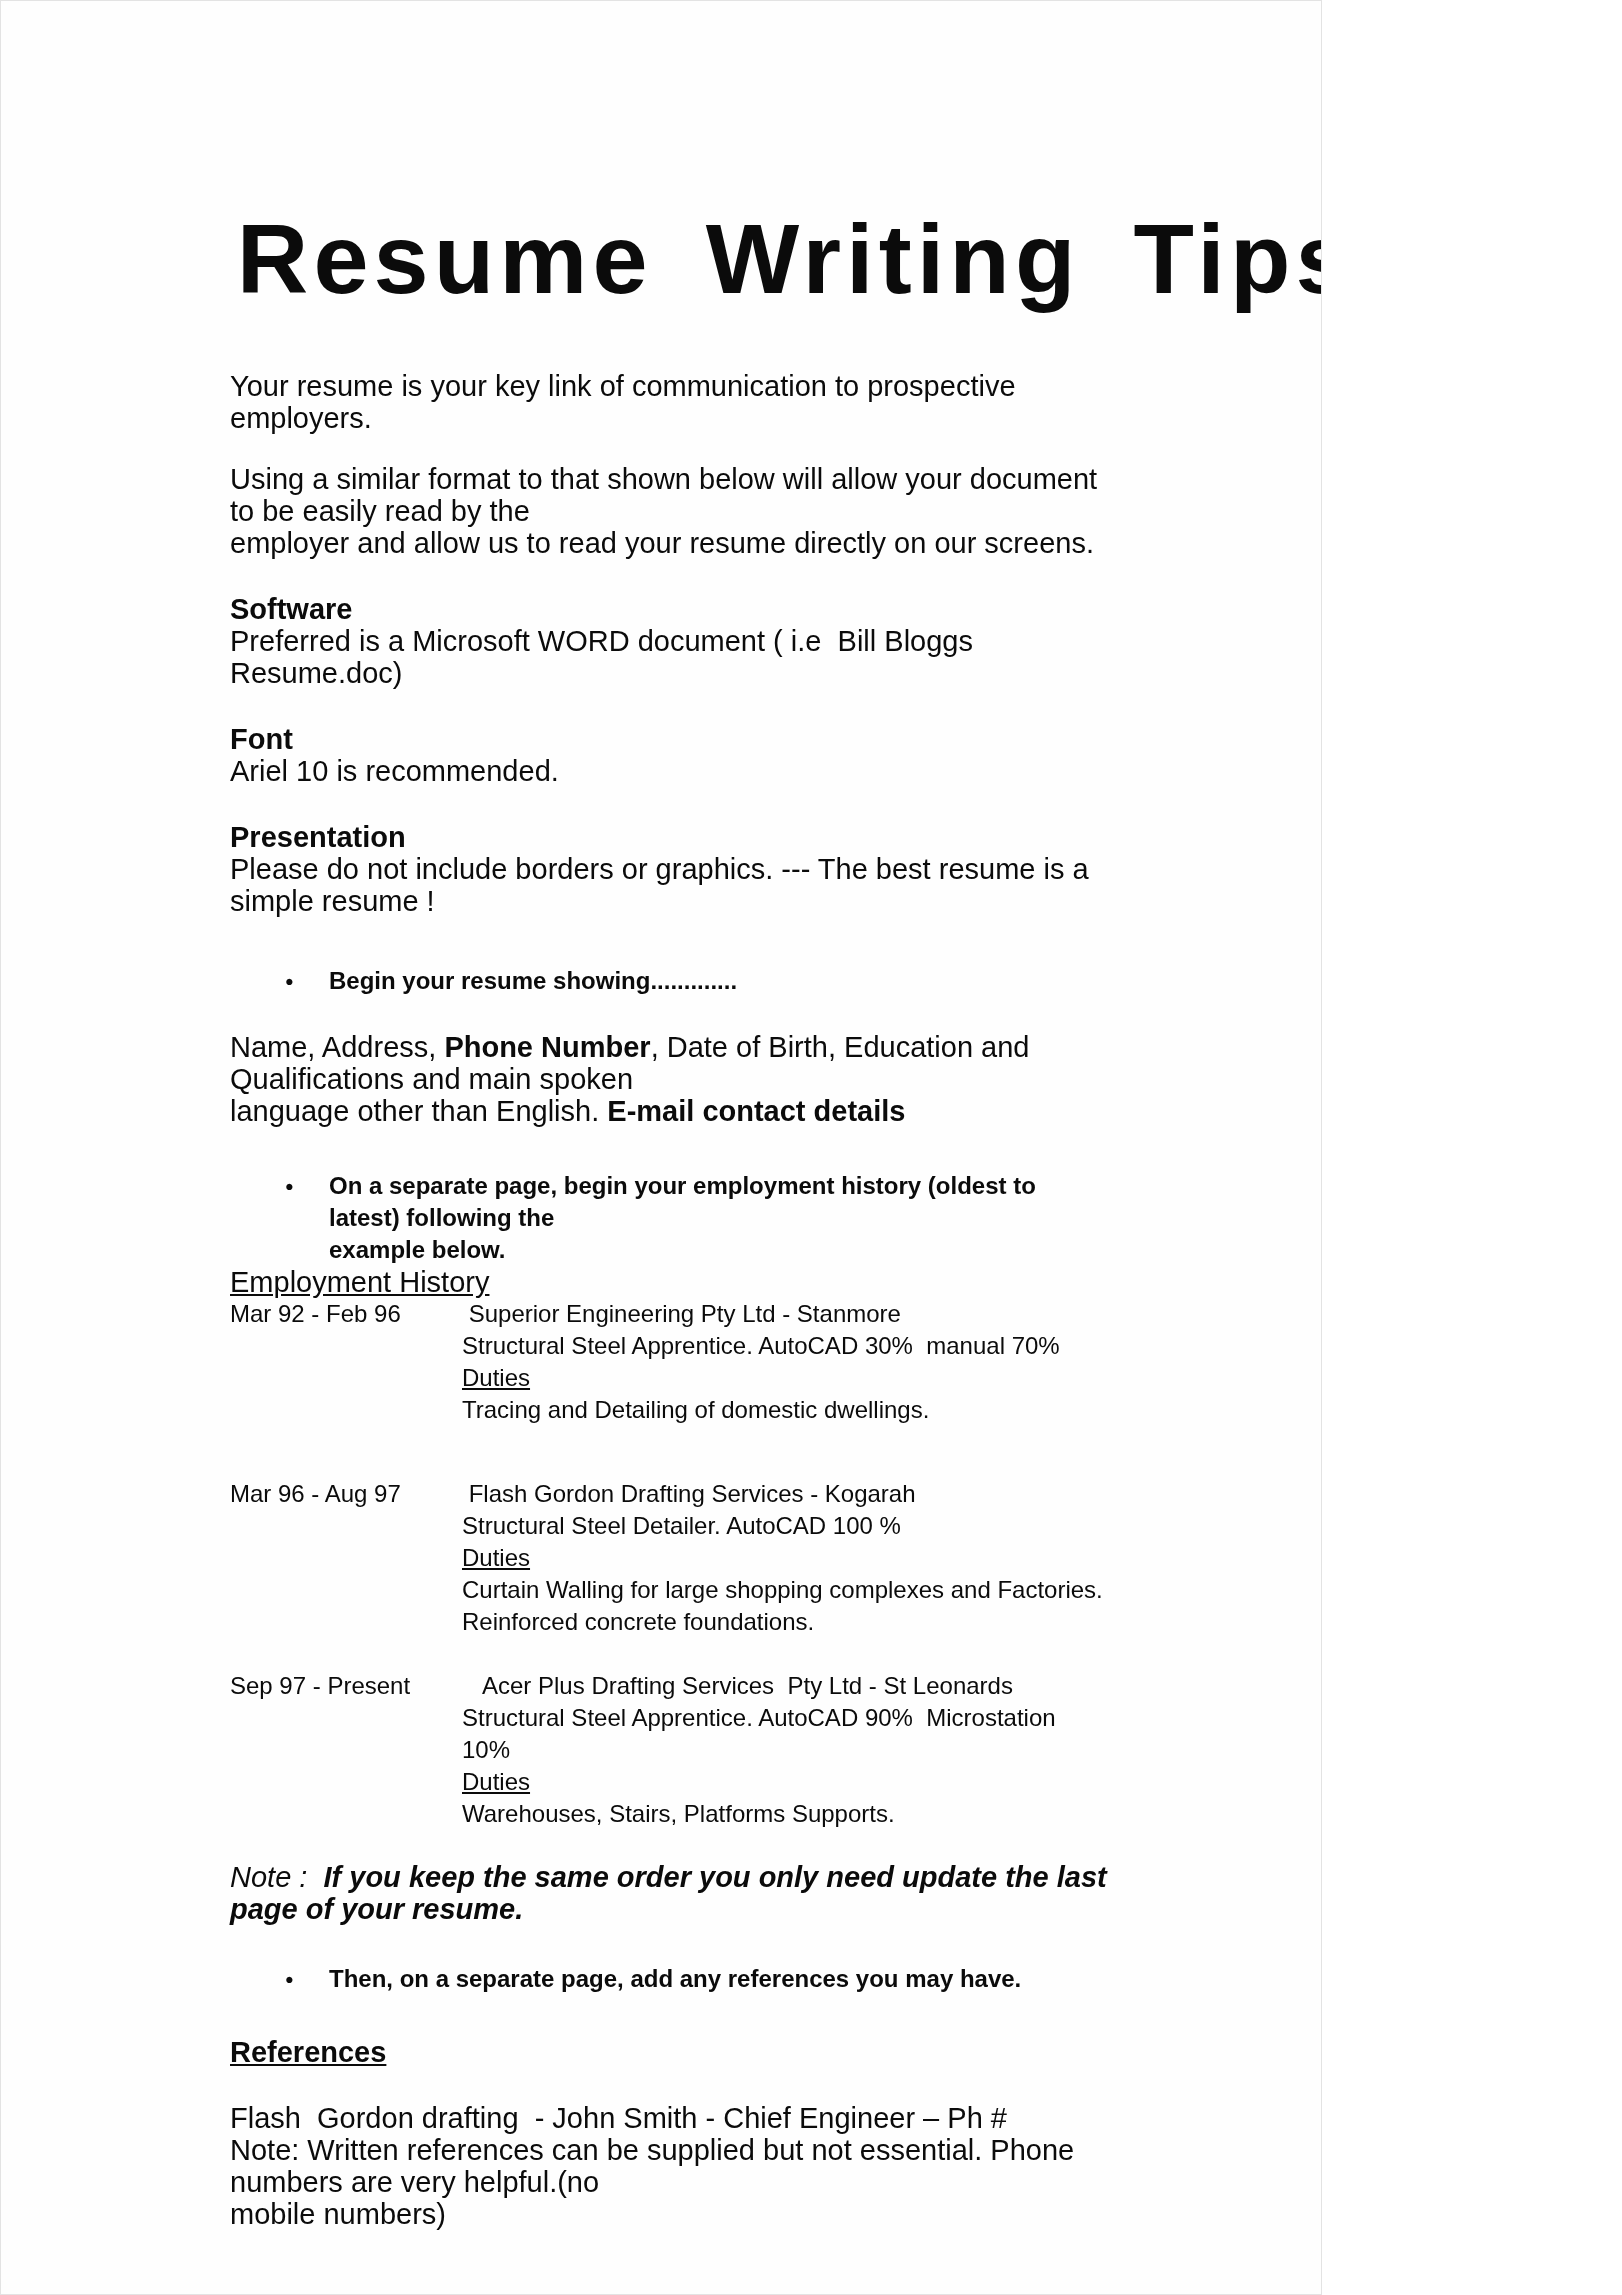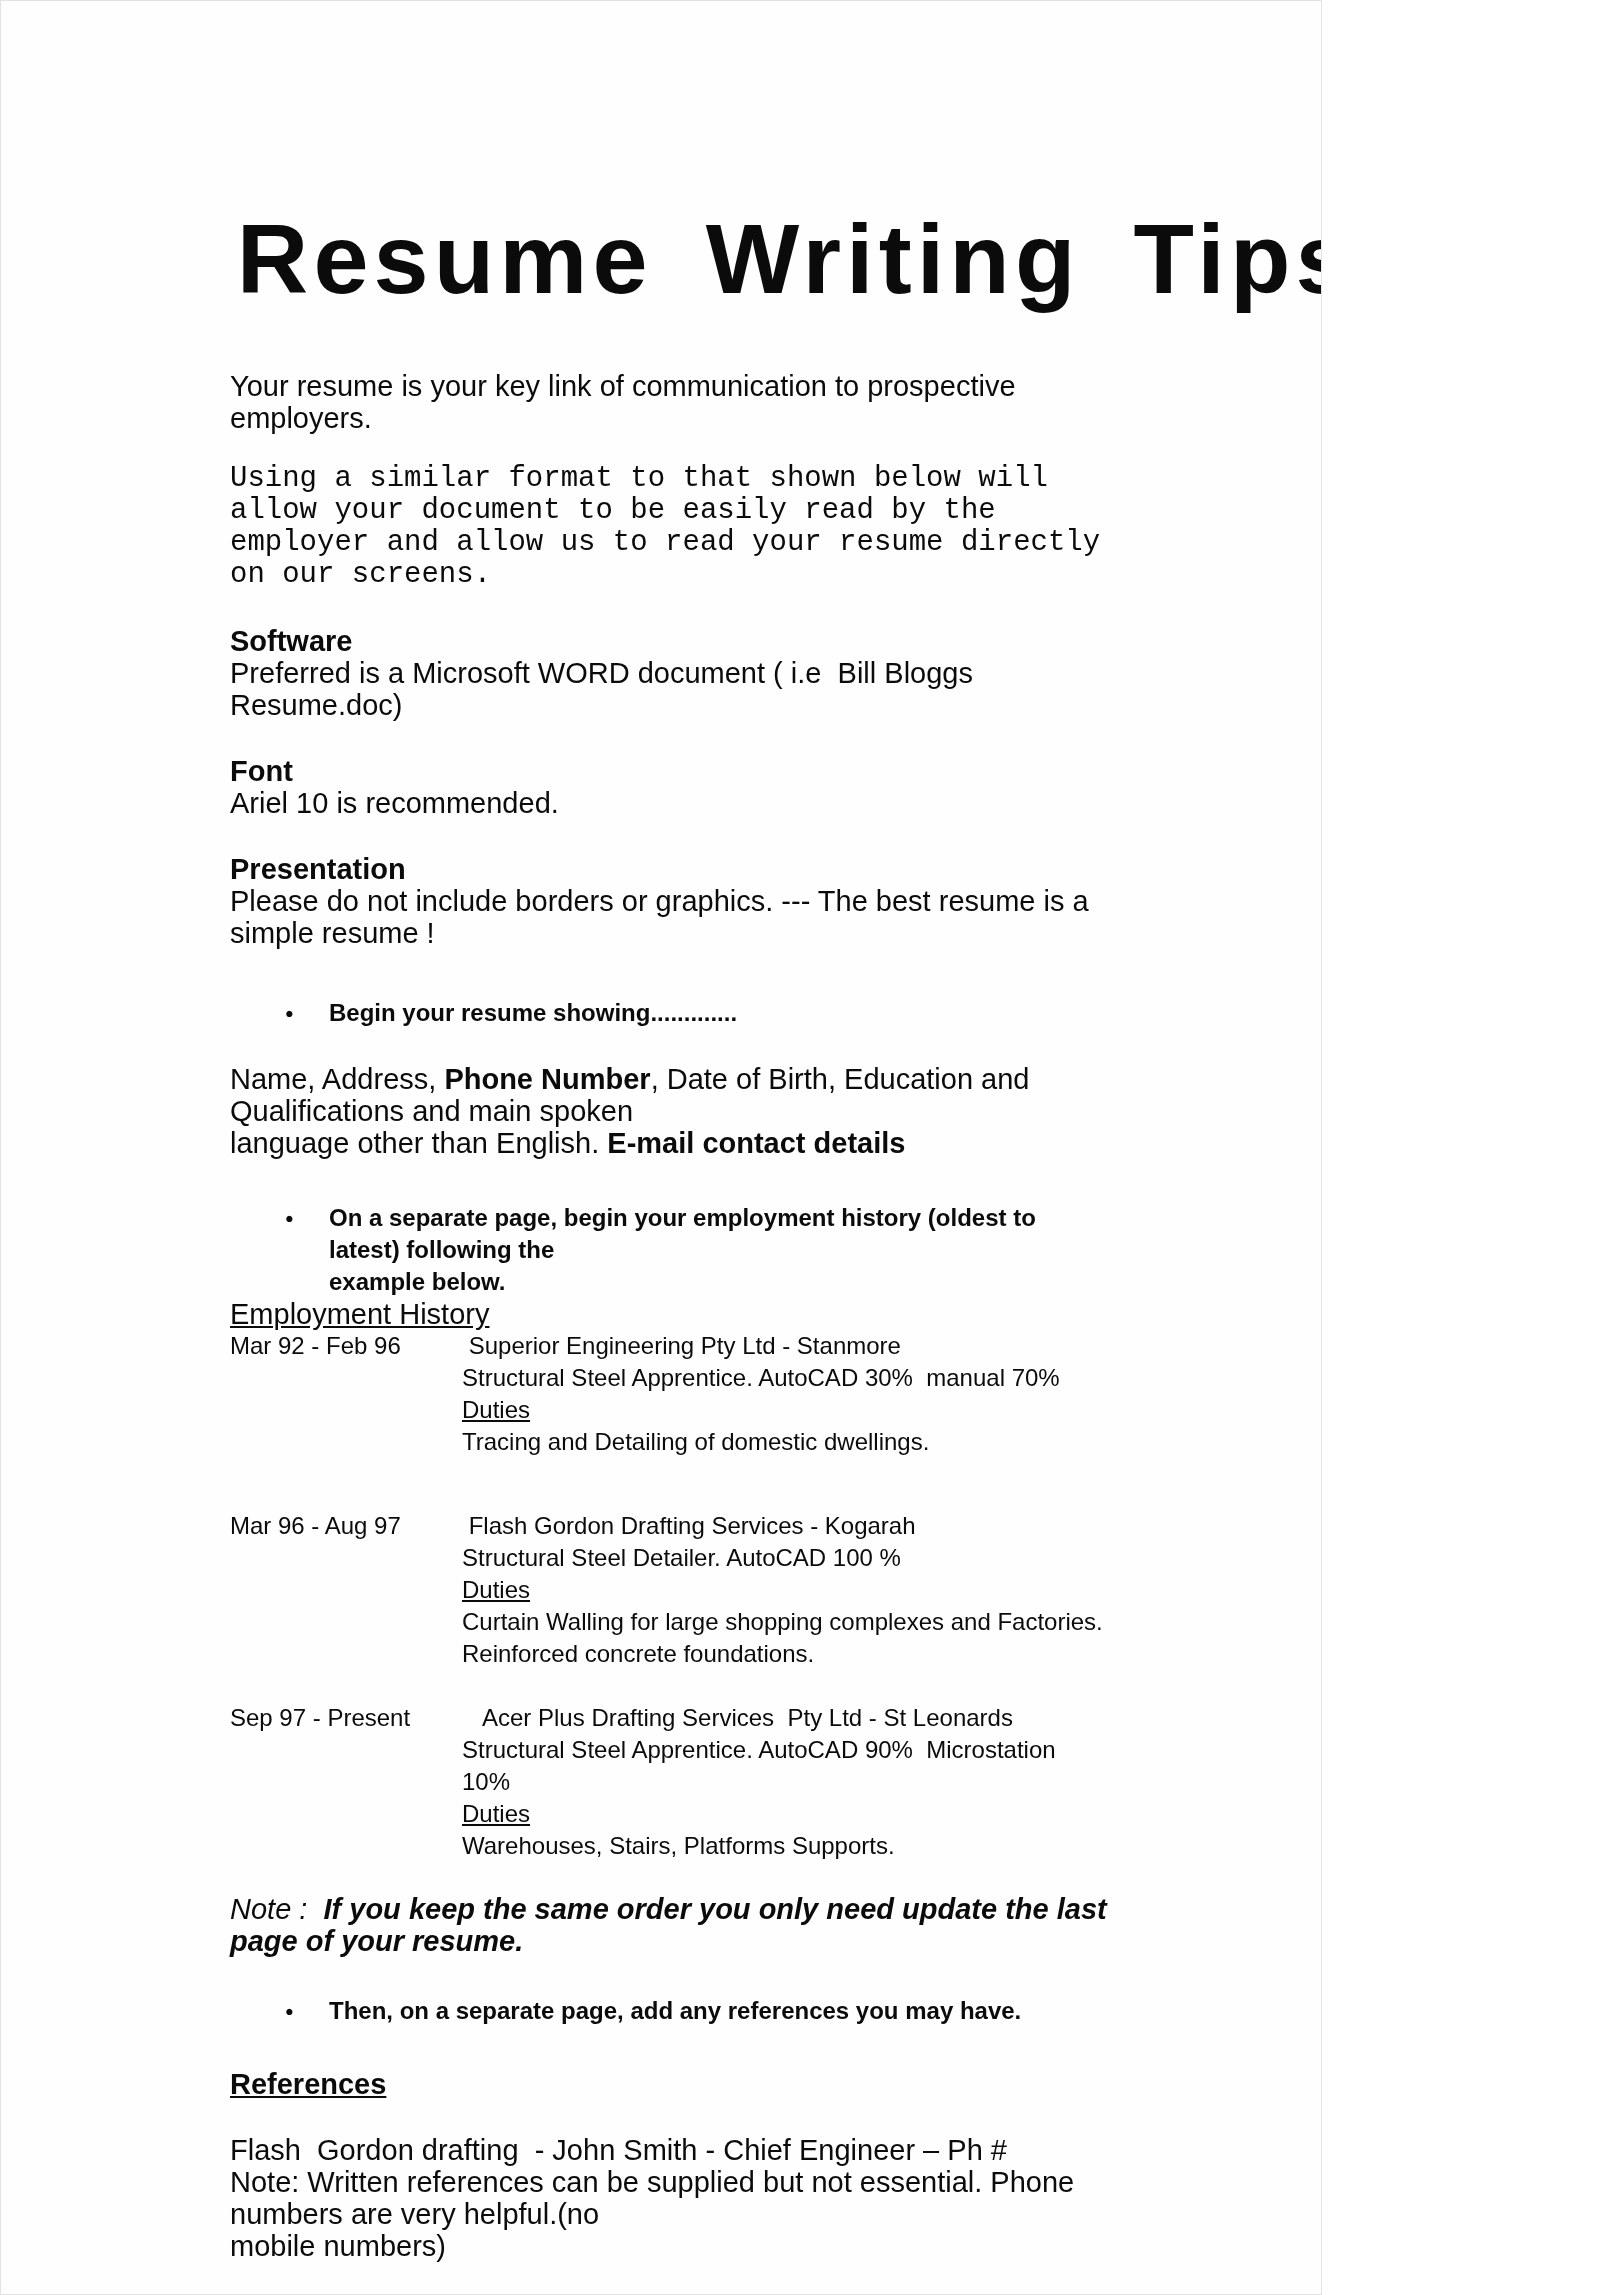--- a/index.html
+++ b/index.html
@@ -28,21 +28,21 @@
     font-weight: bold;
     letter-spacing: 5.1px;
     word-spacing: 20.5px;
     white-space: nowrap;
   }
   p, h2, h3 { margin: 0; font-size: 29px; line-height: 32px; }
   .pre { white-space: pre-wrap; }
   .bold { font-weight: bold; }
   .underline { text-decoration: underline; }
   .p-intro1 { margin-top: 51px; }
-  .p-intro2 { margin-top: 29px; font-family: Liberation Mono, monospace; }
+  .p-intro2 { margin-top: 29px; }
   .sec-heading { margin-top: 34px; font-weight: bold; }
   .bullet {
     display: flex;
     padding-left: 55px;
     margin-top: 48px;
   }
   .bullet .marker {
     width: 44px;
     flex: 0 0 44px;
     font-size: 14.5px;

